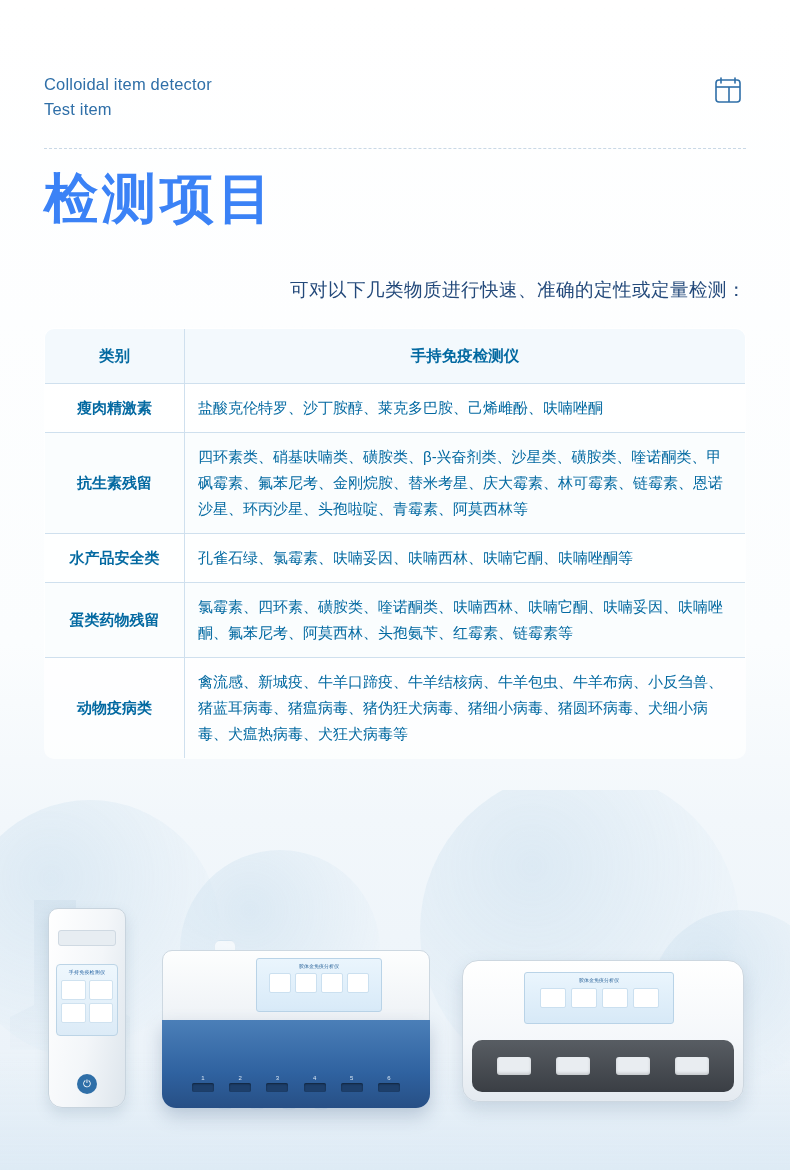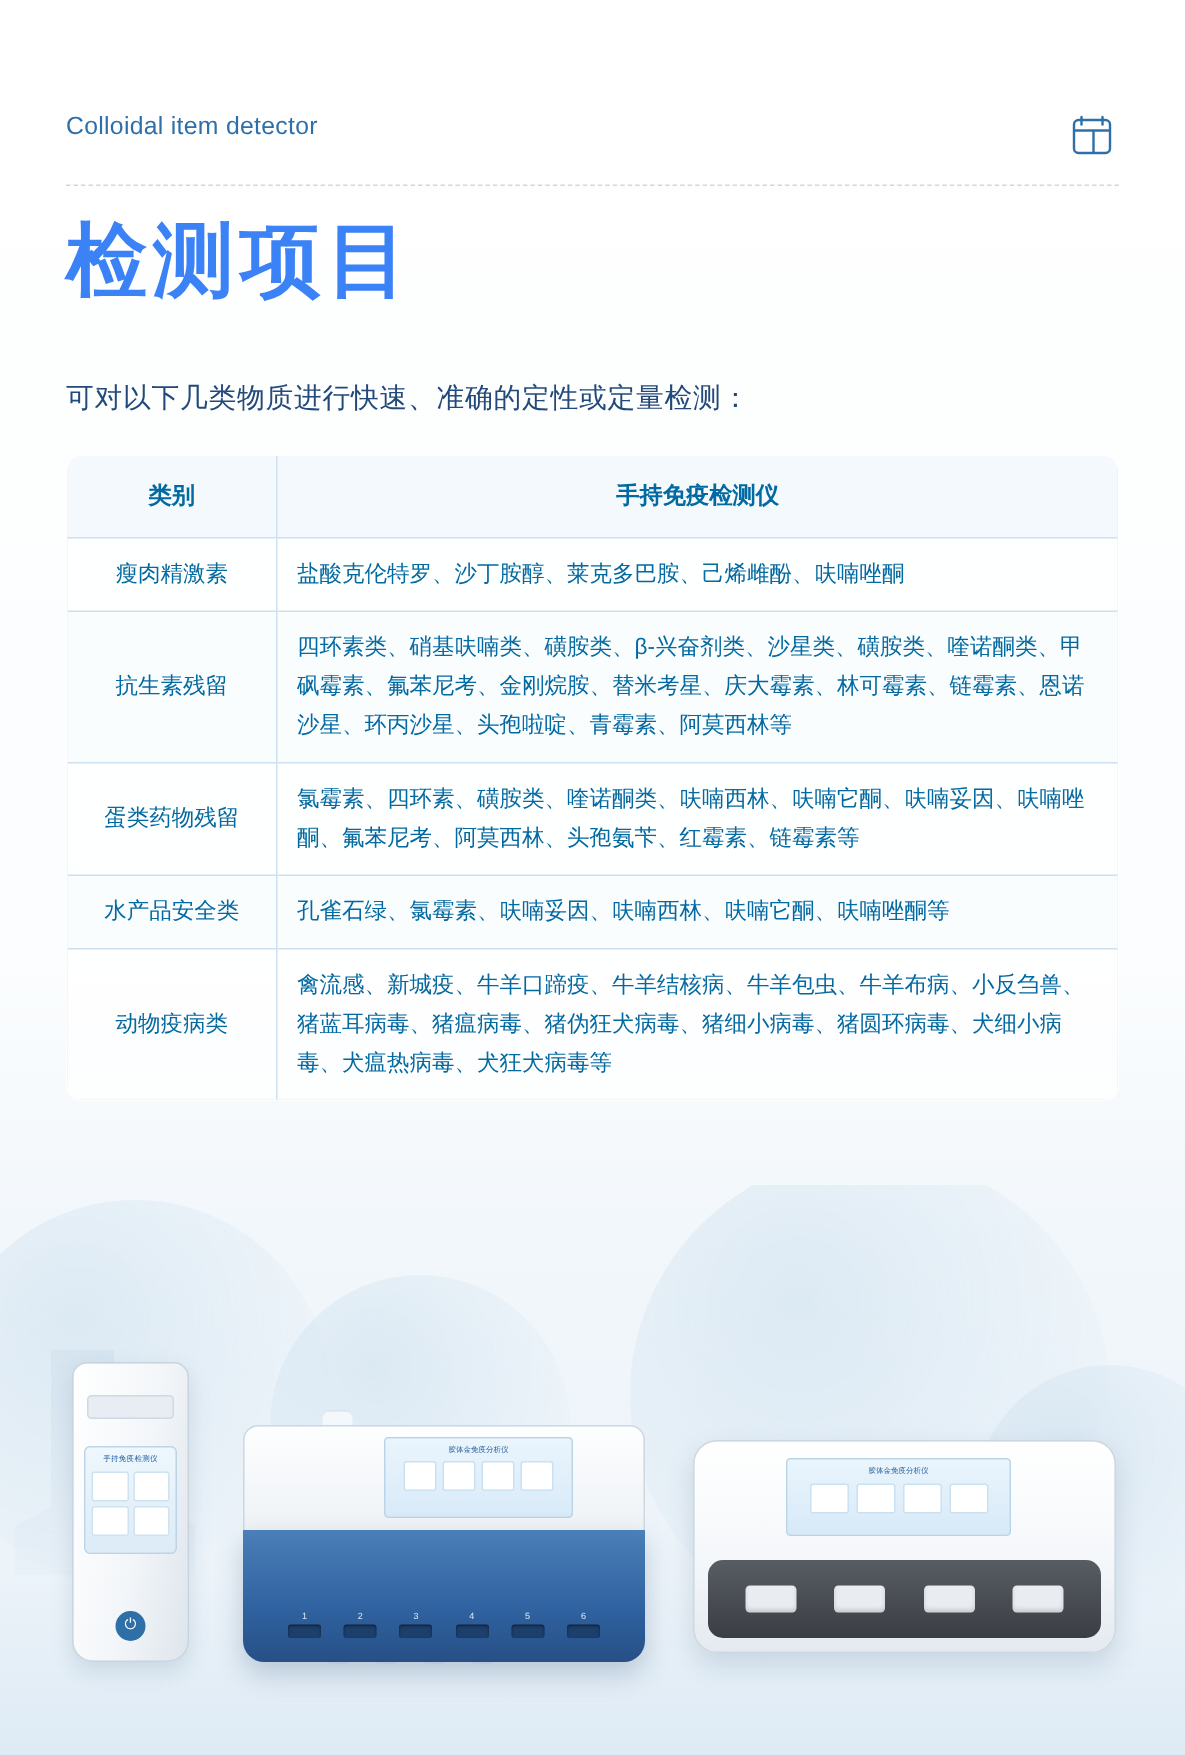--- a/index.html
+++ b/index.html
@@ -65,21 +65,21 @@
     border-top: 1px dashed #c9d8e6;
   }
   .big-title {
     margin-top: 18px;
     font-size: 54px; font-weight: 700; color: #3b82f6;
     letter-spacing: 4px; line-height: 64px;
     font-family: "DejaVu Sans", "Liberation Sans", sans-serif;
   }
   .intro {
     margin-top: 46px; margin-bottom: 26px;
-    font-size: 18.5px; color: #23497a; letter-spacing: .5px;
+    font-size: 18.5px; color: #23497a; letter-spacing: .5px; text-align: right;
   }
 
   
   .tbl {
     width: 100%;
     border-collapse: collapse;
     background: rgba(255,255,255,.72);
     border: 1px solid #cfe0ee;
     border-radius: 10px;
     overflow: hidden;
@@ -95,21 +95,21 @@
   .tbl thead th {
     background: rgba(240,247,252,.8);
     font-weight: 700;
     text-align: center;
     padding: 14px 10px;
     font-size: 15.5px;
   }
   .tbl td.cat {
     width: 140px;
     text-align: center;
-    font-weight: 400;
+    font-weight: 700;
     white-space: nowrap;
   }
   .tbl td.items { text-align: left; }
   .tbl tbody tr:nth-child(even) td { background: rgba(247,251,254,.6); }
 
   
   .devices {
     position: absolute; left: 0; right: 0; bottom: 62px; height: 240px; z-index: 3;
   }
 
@@ -215,20 +215,21 @@
   <div class="tube t2"></div>
   <div class="tube t3"></div>
   <div class="tube t4"></div>
   <div class="bench"></div>
 </div>
 
 <div class="page">
 
   <div class="eyebrow">
     <div class="l1">Colloidal item detector</div>
+    <div class="l2">Test item</div>
   </div>
 
   <div class="head-icon">
     <svg width="34" height="34" viewBox="0 0 34 34">
       <rect x="4" y="6" width="24" height="22" rx="3" fill="none" stroke="#2f6fa8" stroke-width="1.6"></rect>
       <line x1="4" y1="13" x2="28" y2="13" stroke="#2f6fa8" stroke-width="1.6"></line>
       <line x1="17" y1="13" x2="17" y2="28" stroke="#2f6fa8" stroke-width="1.6"></line>
       <line x1="9" y1="4" x2="9" y2="9" stroke="#2f6fa8" stroke-width="1.6" stroke-linecap="round"></line>
       <line x1="23" y1="4" x2="23" y2="9" stroke="#2f6fa8" stroke-width="1.6" stroke-linecap="round"></line>
     </svg>
@@ -250,26 +251,26 @@
     <tbody>
       <tr>
         <td class="cat">瘦肉精激素</td>
         <td class="items">盐酸克伦特罗、沙丁胺醇、莱克多巴胺、己烯雌酚、呋喃唑酮</td>
       </tr>
       <tr>
         <td class="cat">抗生素残留</td>
         <td class="items">四环素类、硝基呋喃类、磺胺类、β-兴奋剂类、沙星类、磺胺类、喹诺酮类、甲砜霉素、氟苯尼考、金刚烷胺、替米考星、庆大霉素、林可霉素、链霉素、恩诺沙星、环丙沙星、头孢啦啶、青霉素、阿莫西林等</td>
       </tr>
       <tr>
+        <td class="cat">水产品安全类</td>
+        <td class="items">孔雀石绿、氯霉素、呋喃妥因、呋喃西林、呋喃它酮、呋喃唑酮等</td>
+      </tr>
+      <tr>
         <td class="cat">蛋类药物残留</td>
         <td class="items">氯霉素、四环素、磺胺类、喹诺酮类、呋喃西林、呋喃它酮、呋喃妥因、呋喃唑酮、氟苯尼考、阿莫西林、头孢氨苄、红霉素、链霉素等</td>
-      </tr>
-      <tr>
-        <td class="cat">水产品安全类</td>
-        <td class="items">孔雀石绿、氯霉素、呋喃妥因、呋喃西林、呋喃它酮、呋喃唑酮等</td>
       </tr>
       <tr>
         <td class="cat">动物疫病类</td>
         <td class="items">禽流感、新城疫、牛羊口蹄疫、牛羊结核病、牛羊包虫、牛羊布病、小反刍兽、猪蓝耳病毒、猪瘟病毒、猪伪狂犬病毒、猪细小病毒、猪圆环病毒、犬细小病毒、犬瘟热病毒、犬狂犬病毒等</td>
       </tr>
     </tbody>
   </table>
 
 </div>
 

